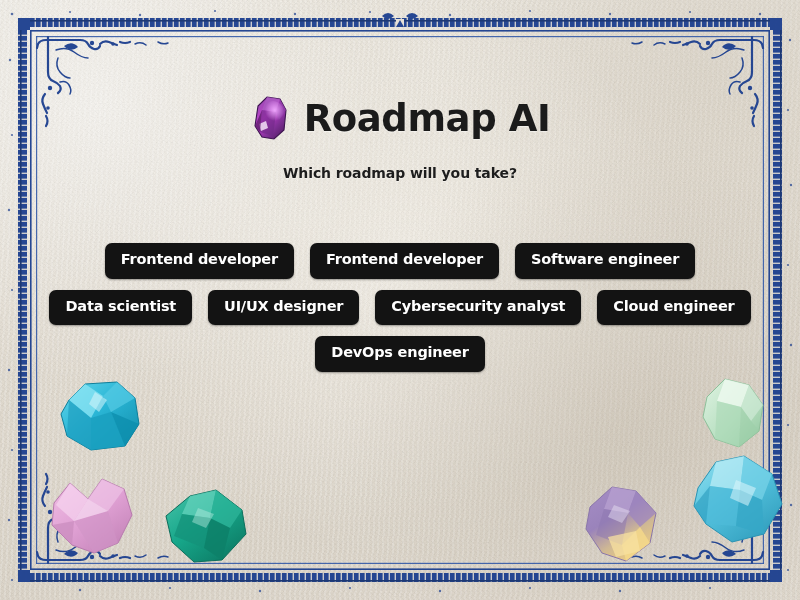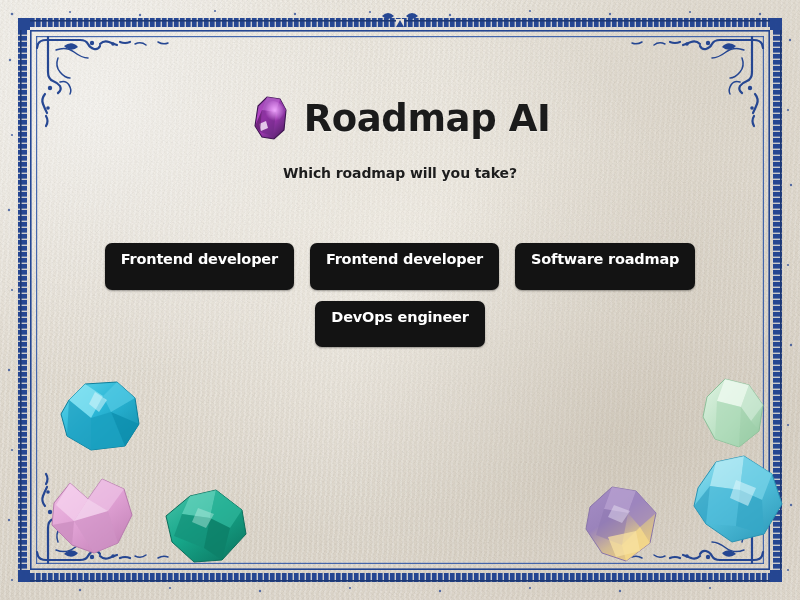--- a/index.html
+++ b/index.html
@@ -119,21 +119,21 @@
     display: flex;
     justify-content: center;
     gap: 16px;
     flex-wrap: nowrap;
   }
   .option-btn {
     background: #131313;
     color: #ffffff;
     border: none;
     border-radius: 7px;
-    padding: 8px 16px 22px 16px;
+    padding: 8px 16px 11px 16px;
     font-family: "DejaVu Sans", sans-serif;
     font-size: 14.5px;
     font-weight: bold;
     letter-spacing: -0.2px;
     line-height: 1.15;
     white-space: nowrap;
     cursor: pointer;
     box-shadow: 0 1px 2px rgba(0,0,0,0.35);
   }
 </style>
@@ -467,23 +467,29 @@
       <div class="app-title">Roadmap AI</div>
     </div>
 
     <div class="subtitle">Which roadmap will you take?</div>
 
     <div class="options">
 
       <div class="option-row">
         <button class="option-btn">Frontend developer</button>
         <button class="option-btn">Frontend developer</button>
-        <button class="option-btn">Software roadmap</button>
+        <button class="option-btn">Software engineer</button>
       </div>
 
+      <div class="option-row">
+        <button class="option-btn">Data scientist</button>
+        <button class="option-btn">UI/UX designer</button>
+        <button class="option-btn">Cybersecurity analyst</button>
+        <button class="option-btn">Cloud engineer</button>
+      </div>
 
       <div class="option-row">
         <button class="option-btn">DevOps engineer</button>
       </div>
 
     </div>
   </div>
 </div>
 
 </body></html>

